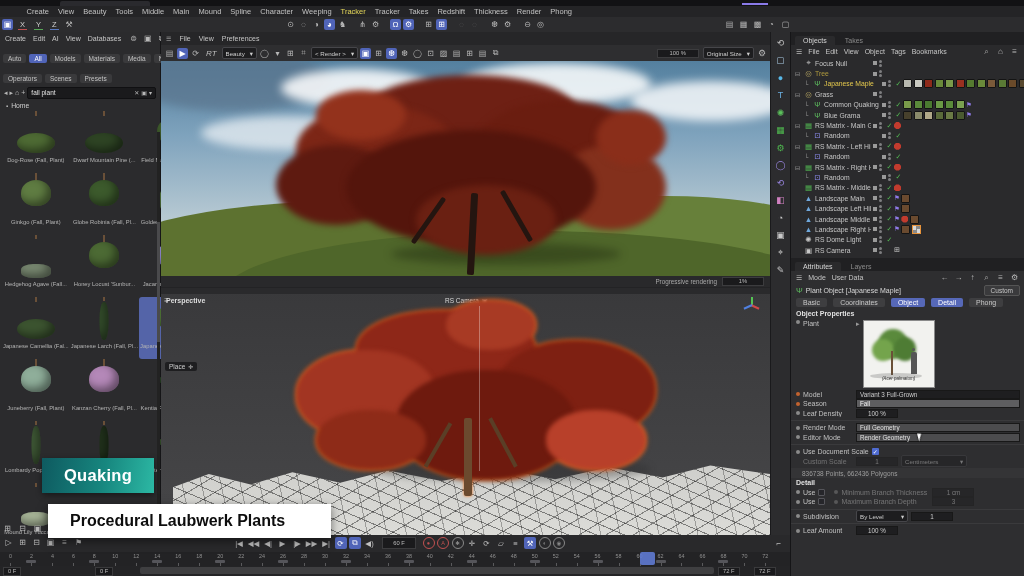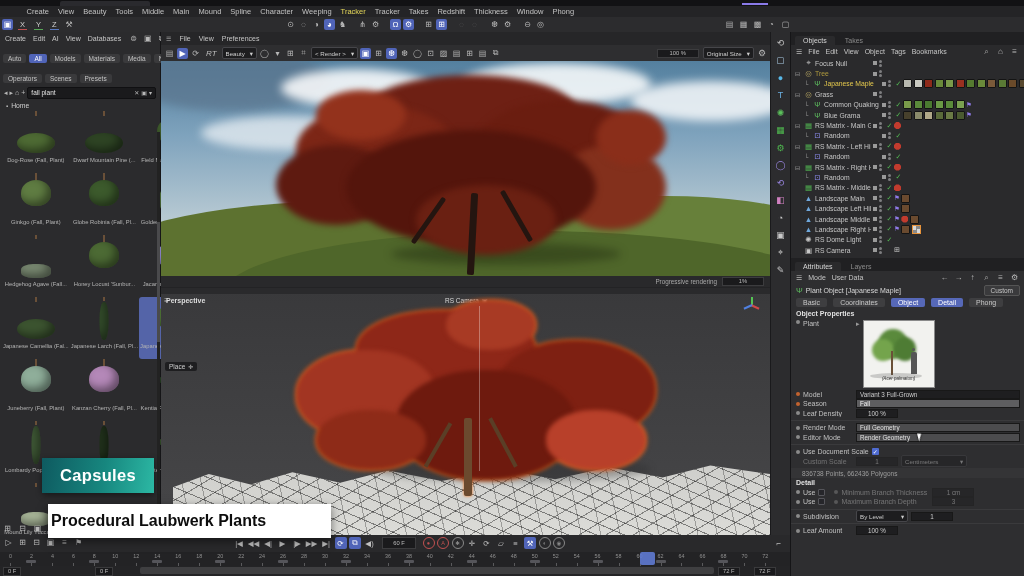--- a/index.html
+++ b/index.html
@@ -102,21 +102,21 @@
   .afield.small{width:34px;text-align:center;}
   .dis{opacity:.45;}
   .chk{width:7px;height:7px;border-radius:1px;flex:none;}
   .chk.on{background:#4f6bd0;color:#fff;font-size:6px;display:flex;align-items:center;justify-content:center;}
   .chk.off{background:#26262a;border:1px solid #55555a;box-sizing:border-box;}
   .stab{background:#3e3e40;border-radius:2px;padding:1px 7px;font-size:7px;color:#c8c8c8;margin-right:3px;}
   .stab.on{background:#5668b8;color:#fff;}
   .hdiv{height:1px;background:#3a3a3c;margin:2px 0;}
   
   #cap{left:42px;top:458px;width:112px;height:35px;background:linear-gradient(100deg,#0e5a60,#17877f 55%,#2cb8a4);display:flex;align-items:center;justify-content:center;color:#fff;font-weight:bold;font-size:16.5px;box-shadow:0 2px 6px rgba(0,0,0,.45);letter-spacing:.3px;}
-  #ptitle{left:48px;top:504px;width:283px;height:34px;background:#fff;color:#0d0d0d;font-weight:bold;font-size:16px;display:flex;align-items:center;padding-left:3px;box-sizing:border-box;box-shadow:0 3px 9px rgba(0,0,0,.5);}
+  #ptitle{left:48px;top:504px;width:283px;height:34px;background:#fff;color:#0d0d0d;font-weight:bold;font-size:16px;display:flex;align-items:center;padding-left:22px;box-sizing:border-box;box-shadow:0 3px 9px rgba(0,0,0,.5);}
   .cursor{width:0;height:0;border-left:4px solid #fff;border-bottom:7px solid transparent;border-top:1px solid transparent;transform:rotate(-15deg);filter:drop-shadow(0 0 1px #000);}
 </style>
 </head>
 <body>
 
 <div id="app">
 
   <div class="abs" id="winstrip">
     <div class="abs" style="left:60px;top:1px;width:90px;height:5px;background:#2a2a2e;border-radius:2px 2px 0 0;"></div>
     <div class="abs" style="left:742px;top:3px;width:26px;height:2px;background:#8a7ae8;"></div>
@@ -131,21 +131,21 @@
       <span class="menu-item">Main</span>
       <span class="menu-item">Mound</span>
       <span class="menu-item">Spline</span>
       <span class="menu-item">Character</span>
       <span class="menu-item">Weeping</span>
       <span class="menu-item hl">Tracker</span>
       <span class="menu-item">Tracker</span>
       <span class="menu-item">Takes</span>
       <span class="menu-item">Redshift</span>
       <span class="menu-item">Thickness</span>
-      <span class="menu-item">Window</span>
+      <span class="menu-item">Render</span>
       <span class="menu-item">Phong</span>
     </div>
 
   <div class="abs" id="toolbar-main">
     <div class="abs flex" style="left:2px;top:2px;gap:3px;" id="tb-left">
         <span class="tbi bgblue ico">▣</span>
         <span class="axisbtn" style="border-bottom-color: rgb(192, 80, 80);">X</span>
         <span class="axisbtn" style="border-bottom-color: rgb(88, 168, 88);">Y</span>
         <span class="axisbtn" style="border-bottom-color: rgb(88, 120, 192);">Z</span>
         <span class="tbi ico">⚒</span>
@@ -1057,15 +1057,15 @@
     </div>
   <div class="abs" id="playhead"></div>
   <div class="abs" id="tl-rowC">
     <span class="tfield" style="left:3px;top:1px;">0 F</span>
     <span class="tfield" style="left:95px;top:1px;">0 F</span>
     <div class="abs" style="left:140px;top:1px;width:574px;height:7px;background:#3f3f41;border-radius:2px;"></div>
     <span class="tfield" style="left:718px;top:1px;">72 F</span>
     <span class="tfield" style="left:754px;top:1px;">72 F</span>
   </div>
 
-  <div class="abs" id="cap">Capsules</div>
+  <div class="abs" id="cap">Quaking</div>
   <div class="abs" id="ptitle">Procedural Laubwerk Plants</div>
 </div>
 
 </body></html>

